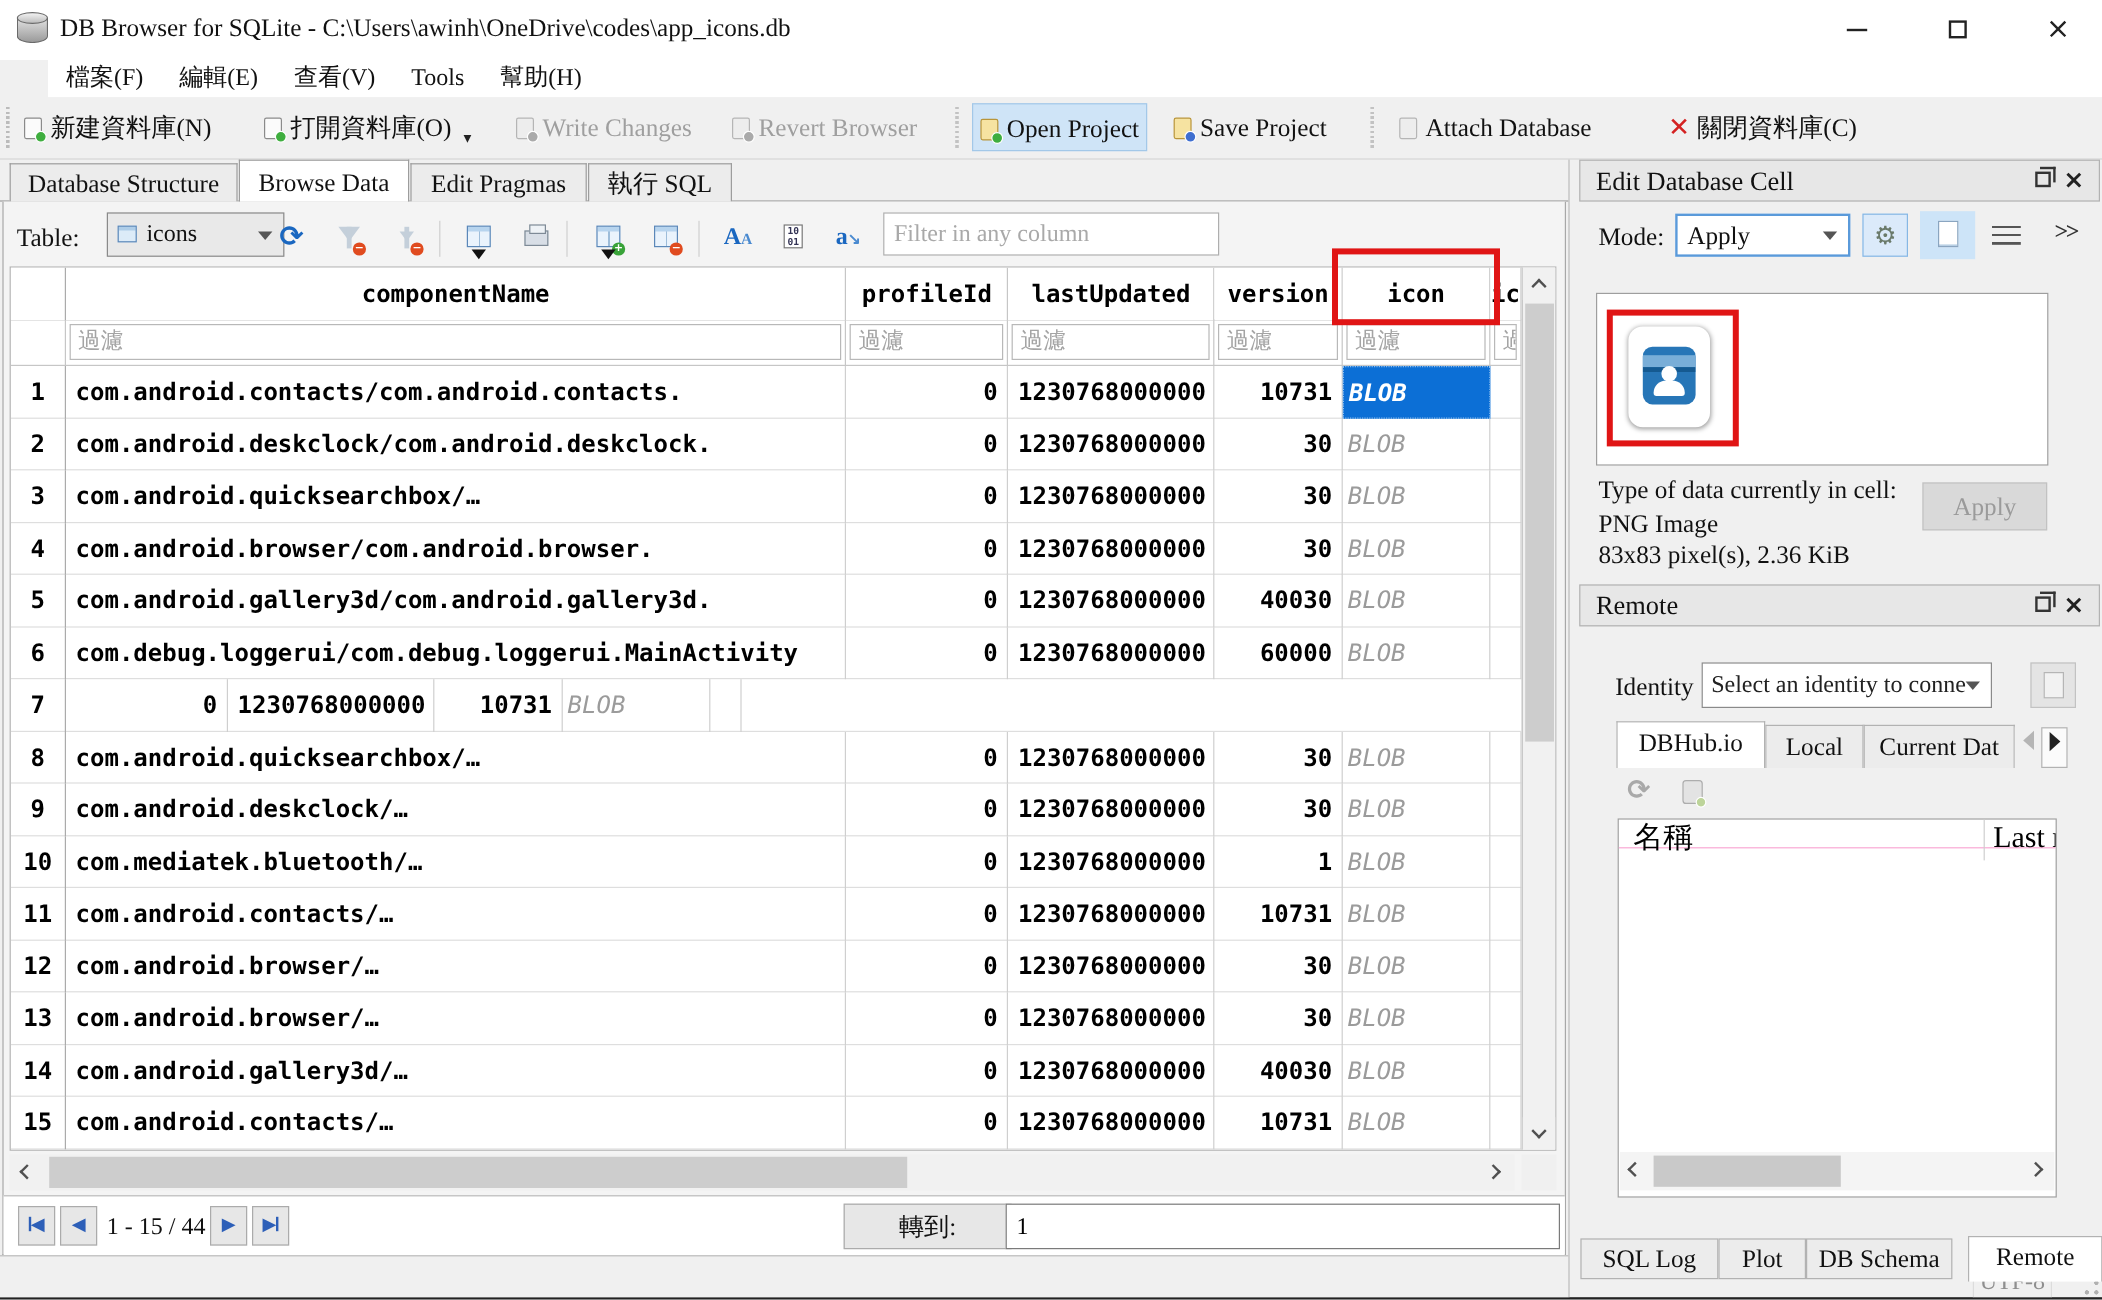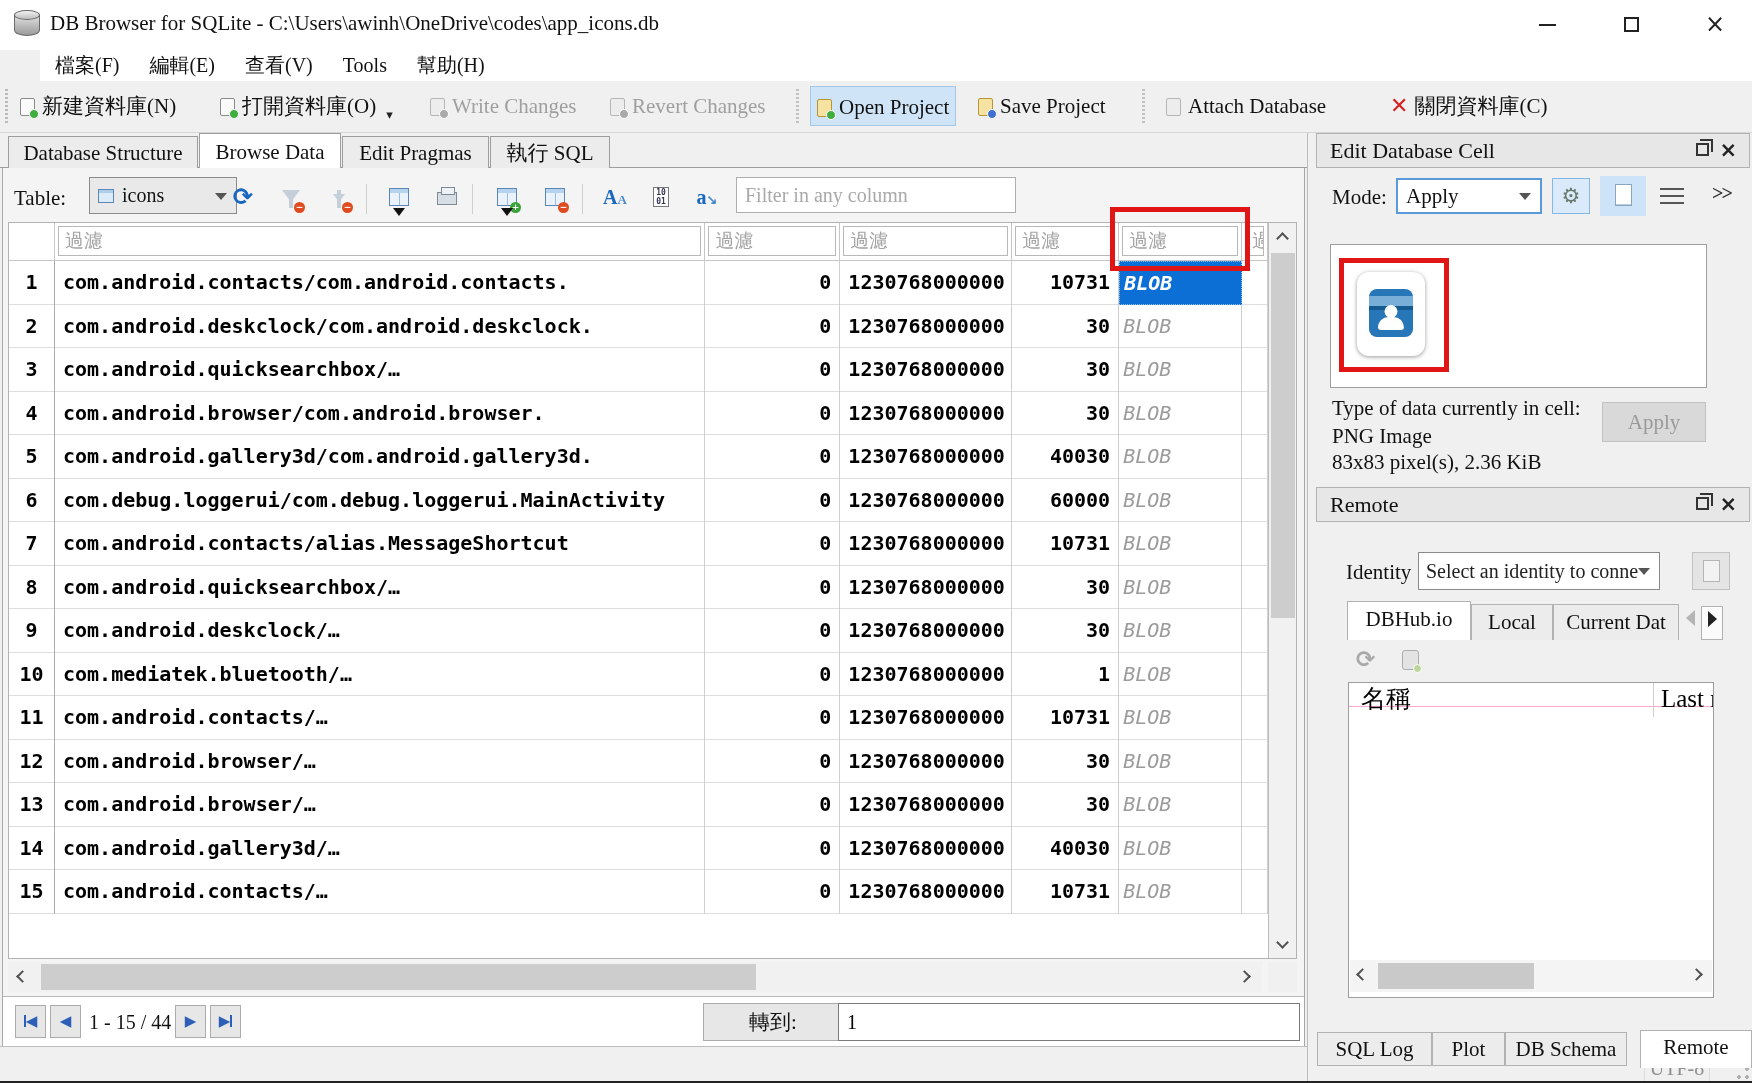--- a/index.html
+++ b/index.html
@@ -251,21 +251,21 @@
   <div class="tb-btn" style="left:14px">
     <span class="mi"><span class="dot green"></span></span><span>新建資料庫(N)</span>
   </div>
   <div class="tb-btn" style="left:214px">
     <span class="mi"><span class="dot green"></span></span><span>打開資料庫(O)</span><span class="dd-arrow">▾</span>
   </div>
   <div class="tb-btn disabled" style="left:424px">
     <span class="mi dim"><span class="dot gray"></span></span><span>Write Changes</span>
   </div>
   <div class="tb-btn disabled" style="left:604px">
-    <span class="mi dim"><span class="dot gray"></span></span><span>Revert Changes</span>
+    <span class="mi dim"><span class="dot gray"></span></span><span>Revert Browser</span>
   </div>
   <div class="tb-sep" style="left:796px"></div>
   <div class="tb-btn checked" style="left:810px">
     <span class="mi proj"><span class="dot green"></span></span><span>Open Project</span>
   </div>
   <div class="tb-btn" style="left:972px">
     <span class="mi proj"><span class="dot blue"></span></span><span>Save Project</span>
   </div>
   <div class="tb-sep" style="left:1142px"></div>
   <div class="tb-btn" style="left:1160px">
@@ -300,20 +300,29 @@
   <div class="ctl-icon" style="left:490px"><span class="grid-glyph"></span><span class="badge green">+</span><span class="under-arrow"></span></div>
   <div class="ctl-icon" style="left:538px"><span class="grid-glyph"></span><span class="badge red">−</span></div>
   <div class="ctl-sep" style="left:582px"></div>
   <div class="ctl-icon" style="left:598px"><span class="ico-font">A<small>A</small></span></div>
   <div class="ctl-icon" style="left:644px"><span class="bin-doc">10<br>01</span></div>
   <div class="ctl-icon" style="left:690px"><span class="ico-font">a<small>↘</small></span></div>
   <input class="filter-input" placeholder="Filter in any column" style="">
 
   <div class="grid">
     <div class="grid-main">
+      <div class="g-header" id="g-head">
+          <div class="hcell gut" style="width: 46px;"></div>
+          <div class="hcell" style="width: 651px;">componentName</div>
+          <div class="hcell" style="width: 135px;">profileId</div>
+          <div class="hcell" style="width: 172px;">lastUpdated</div>
+          <div class="hcell" style="width: 107px;">version</div>
+          <div class="hcell" style="width: 123px;">icon</div>
+          <div class="hcell" style="width: 26px;">ic</div>
+        </div>
       <div class="g-filter" id="g-filter">
           <div class="fcell" style="width: 46px;"></div>
           <div class="fcell" style="width: 651px;">
             <div class="finput">過濾</div>
           </div>
           <div class="fcell" style="width: 135px;">
             <div class="finput">過濾</div>
           </div>
           <div class="fcell" style="width: 172px;">
             <div class="finput">過濾</div>
@@ -378,21 +387,20 @@
             <div class="gcell gut" style="width: 46px;">6</div>
             <div class="gcell" style="width: 651px;">com.debug.loggerui/com.debug.loggerui.MainActivity</div>
             <div class="gcell r" style="width: 135px;">0</div>
             <div class="gcell r" style="width: 172px;">1230768000000</div>
             <div class="gcell r" style="width: 107px;">60000</div>
             <div class="gcell blob" style="width: 123px;">BLOB</div>
             <div class="gcell" style="width: 26px;"></div>
           </div>
           <div class="grow">
             <div class="gcell gut" style="width: 46px;">7</div>
-            <div class="gcell" style="width: 651px;">com.android.contacts/alias.MessageShortcut</div>
             <div class="gcell r" style="width: 135px;">0</div>
             <div class="gcell r" style="width: 172px;">1230768000000</div>
             <div class="gcell r" style="width: 107px;">10731</div>
             <div class="gcell blob" style="width: 123px;">BLOB</div>
             <div class="gcell" style="width: 26px;"></div>
           </div>
           <div class="grow">
             <div class="gcell gut" style="width: 46px;">8</div>
             <div class="gcell" style="width: 651px;">com.android.quicksearchbox/…</div>
             <div class="gcell r" style="width: 135px;">0</div>

